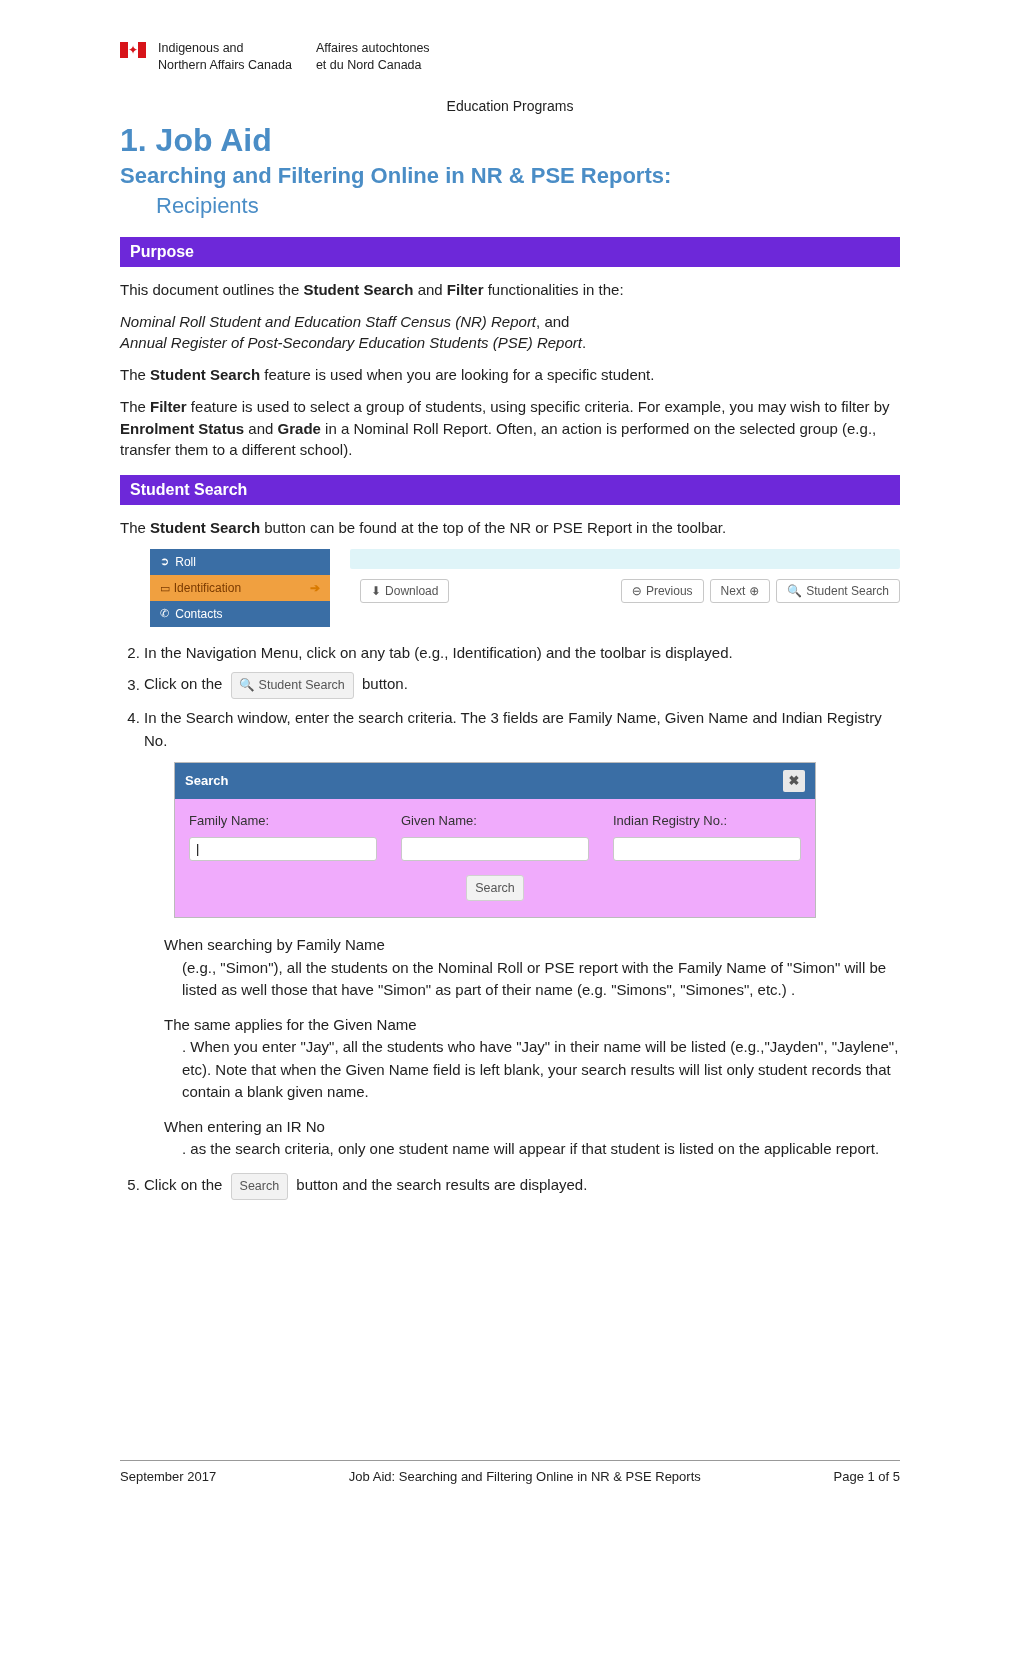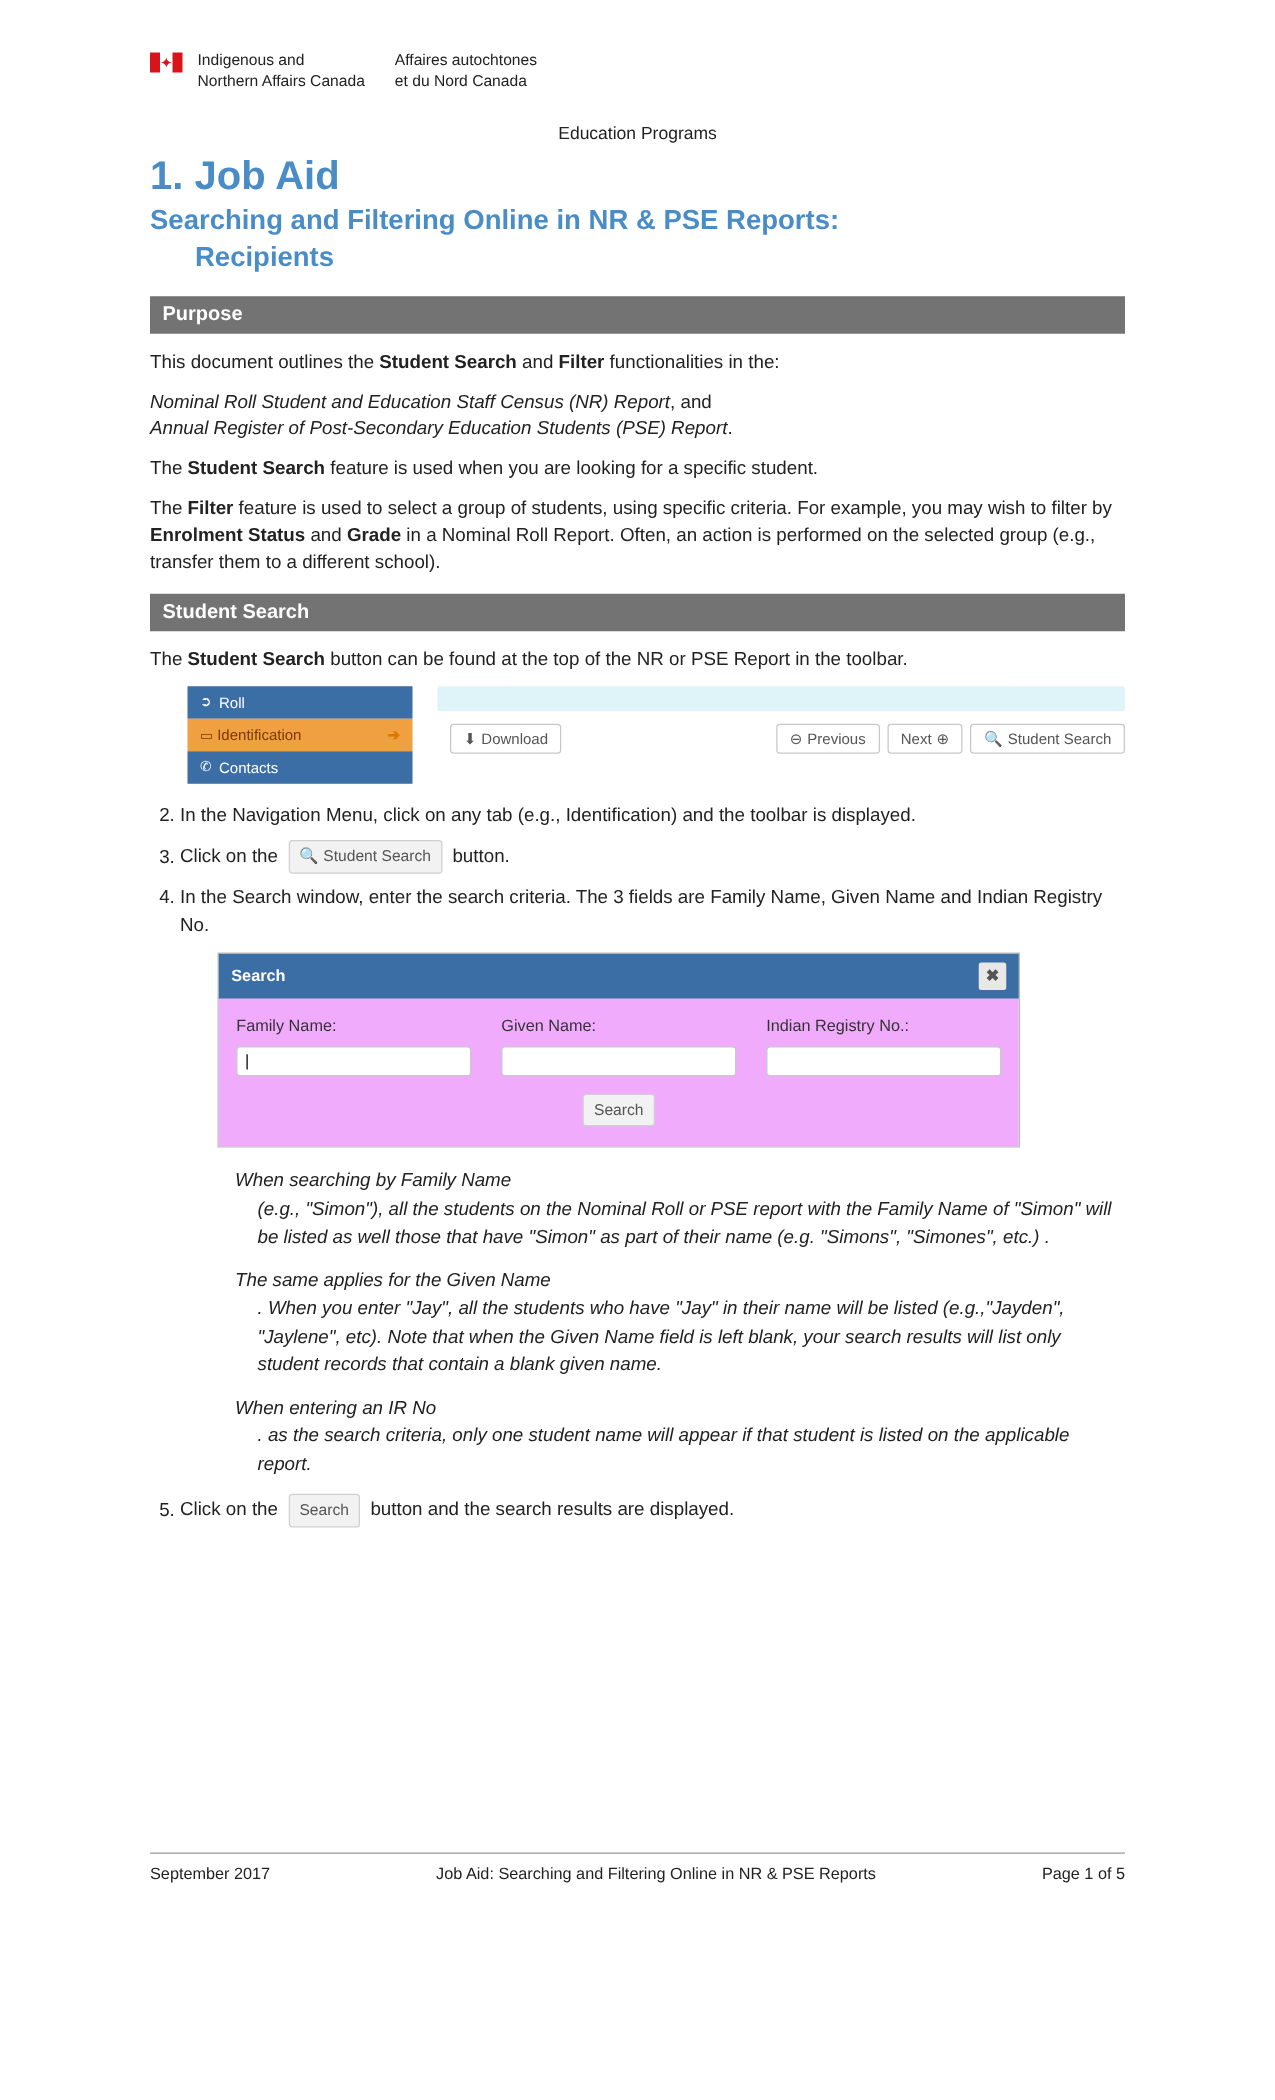--- a/index.html
+++ b/index.html
@@ -38,25 +38,25 @@
   }
   h2.subtitle {
     color:#4a8dc6;
     font-size:22px;
     font-weight:bold;
     margin:0 0 4px 0;
   }
   .subtitle-indent {
     color:#4a8dc6;
     font-size:22px;
-    font-weight:bold;
+    font-weight:normal;
     margin:0 0 18px 36px;
   }
   .section-bar {
-    background:#737373;
+    background:#6d28d9;
     color:#fff;
     font-weight:bold;
     font-size:16px;
     padding:6px 10px;
     margin:14px 0 12px 0;
   }
   .body-text { font-size:15px; line-height:1.45; margin:10px 0; }
   .body-text .bold { font-weight:bold; }
   .italic { font-style:italic; }
   ol.steps { font-size:15px; line-height:1.5; padding-left:24px; }
@@ -104,21 +104,21 @@
   .dlg-body { padding:12px 14px 16px 14px; background:#f0abfc; }
   .dlg-fields { display:flex; gap:24px; }
   .fld { flex:1; }
   .fld label { display:block; margin-bottom:6px; color:#333; }
   .fld input {
     width:100%; height:24px; border:1px solid #c8c8c8; border-radius:3px;
     box-sizing:border-box; padding:2px 6px; font-size:13px;
   }
   .dlg-search-btn { text-align:center; margin-top:14px; }
 
-  .sub-block { margin:12px 0 12px 44px; font-size:15px; line-height:1.5;font-style:italic; }
+  .sub-block { margin:12px 0 12px 20px; font-size:15px; line-height:1.5; }
   .sub-block .hang { padding-left:18px; }
 
   .footer {
     border-top:1px solid #999; margin-top:260px; padding-top:8px;
     display:flex; justify-content:space-between; font-size:13px;
   }
 </style>
 </head>
 <body>
 

